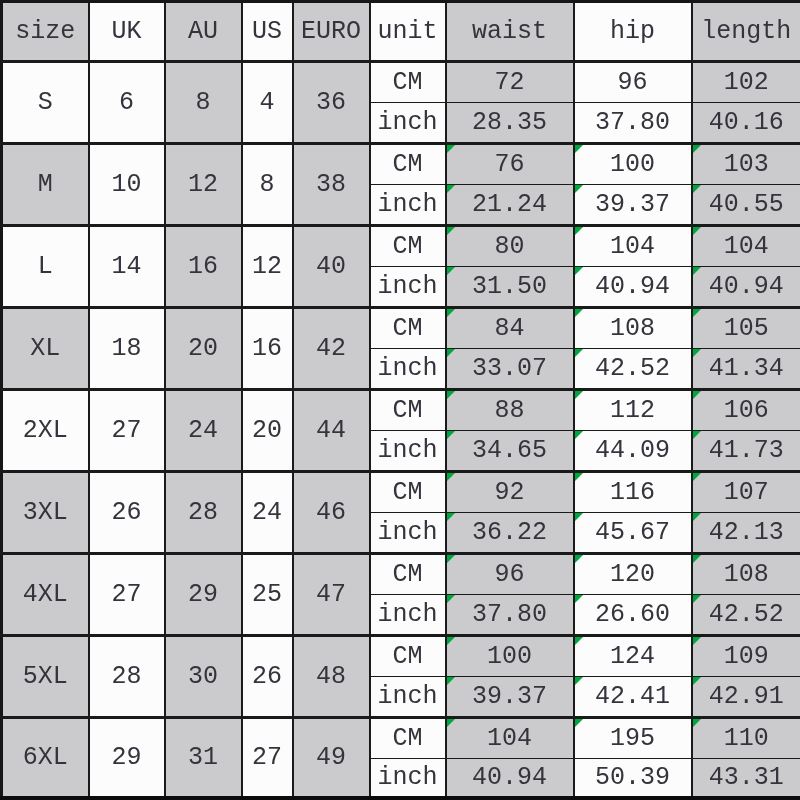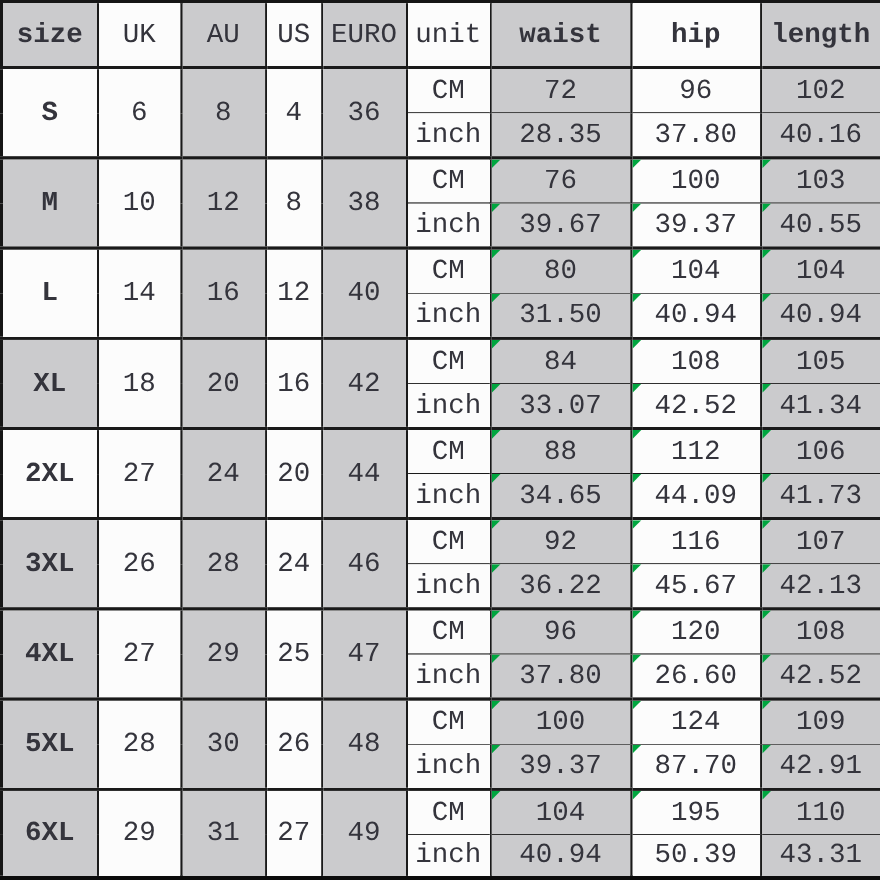--- a/index.html
+++ b/index.html
@@ -31,21 +31,21 @@
     font-weight: normal;
     position: relative;
     overflow: hidden;
     line-height: 1;
   }
   .g { background: #cbcbcd; }
   .w { background: #fcfcfc; }
   tr.hdr       { height: 60px; }
   tr.r0, tr.r1 { height: 41px; }
   
-  th.b, td.sz { font-weight: bold; }
+  th.b, td.sz { font-weight: normal; }
   
   tr.hdr > th      { border-bottom-width: 3px; }
   tr.r0  > td      { border-top-width: 3px; }
   
   tr.r0 > td.half  { border-bottom-width: 1px; }
   tr.r1 > td       { border-top-width: 1px; }
   
   td.tri::before {
     content: "";
     position: absolute;
@@ -110,21 +110,21 @@
     <td class="g" rowspan="2">12</td>
     <td class="w" rowspan="2">8</td>
     <td class="g" rowspan="2">38</td>
     <td class="w half">CM</td>
     <td class="g half tri">76</td>
     <td class="w half tri">100</td>
     <td class="g half tri">103</td>
   </tr>
   <tr class="r1">
     <td class="w">inch</td>
-    <td class="g tri">39.67</td>
+    <td class="g tri">21.24</td>
     <td class="w tri">39.37</td>
     <td class="g tri">40.55</td>
   </tr>
 
   <tr class="r0">
     <td class="sz w" rowspan="2">L</td>
     <td class="w" rowspan="2">14</td>
     <td class="g" rowspan="2">16</td>
     <td class="w" rowspan="2">12</td>
     <td class="g" rowspan="2">40</td>
@@ -219,21 +219,21 @@
     <td class="w" rowspan="2">26</td>
     <td class="g" rowspan="2">48</td>
     <td class="w half">CM</td>
     <td class="g half tri">100</td>
     <td class="w half tri">124</td>
     <td class="g half tri">109</td>
   </tr>
   <tr class="r1">
     <td class="w">inch</td>
     <td class="g tri">39.37</td>
-    <td class="w tri">87.70</td>
+    <td class="w tri">42.41</td>
     <td class="g tri">42.91</td>
   </tr>
 
   <tr class="r0">
     <td class="sz g" rowspan="2">6XL</td>
     <td class="w" rowspan="2">29</td>
     <td class="g" rowspan="2">31</td>
     <td class="w" rowspan="2">27</td>
     <td class="g" rowspan="2">49</td>
     <td class="w half">CM</td>

